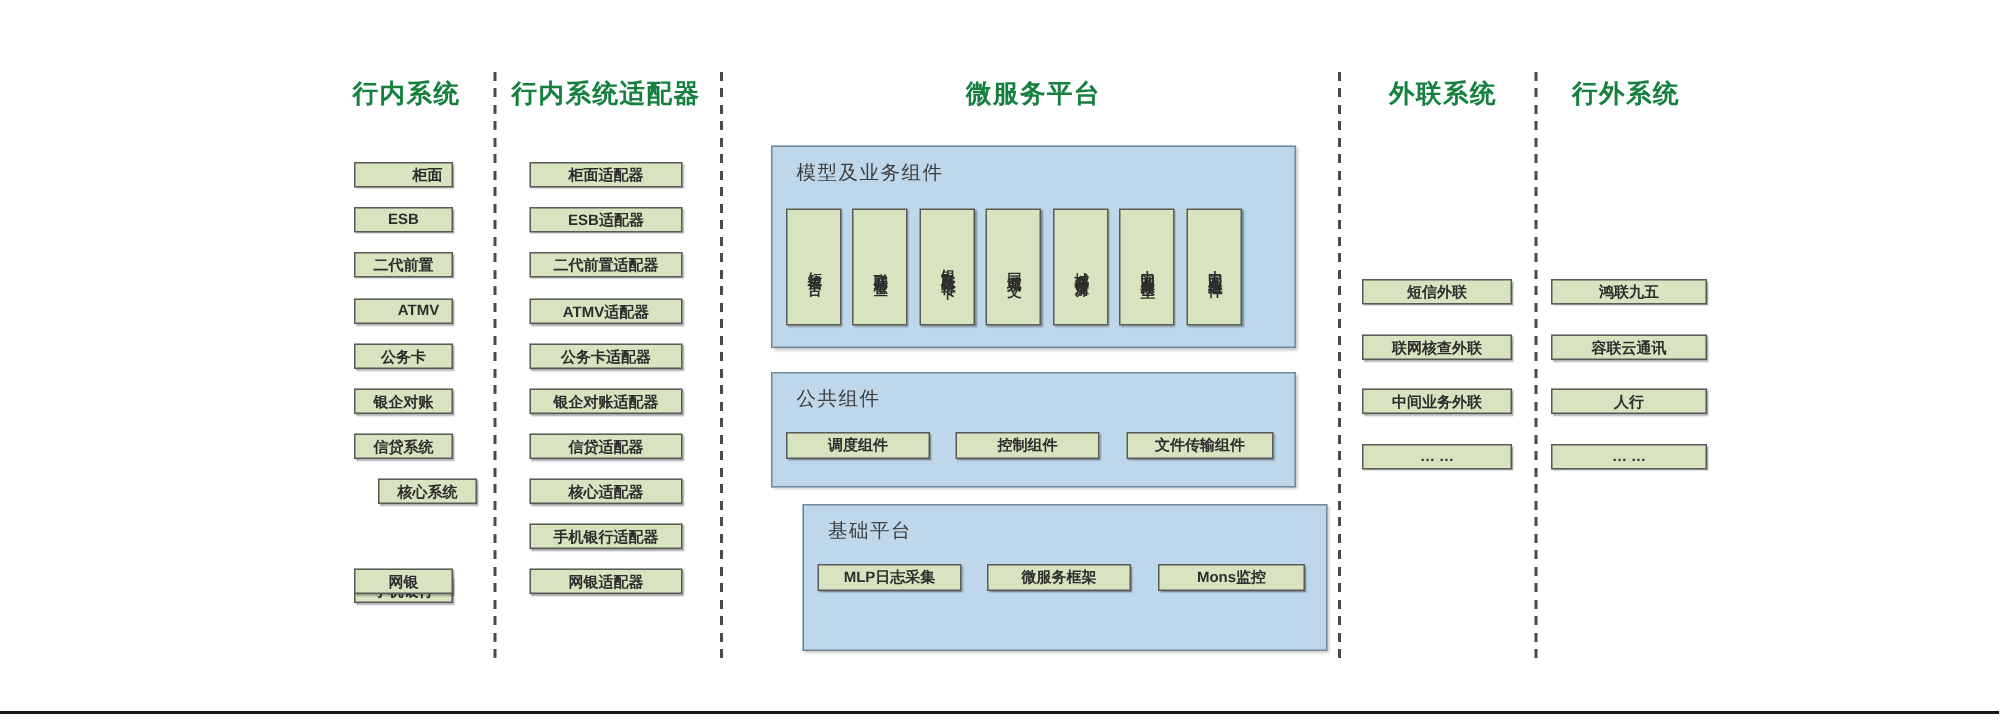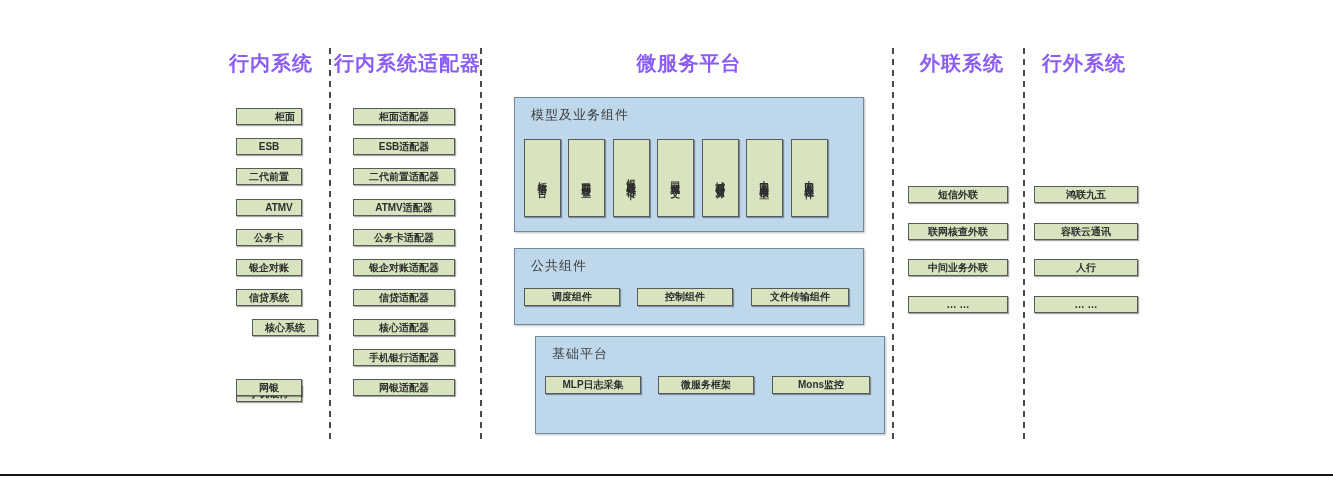--- a/index.html
+++ b/index.html
@@ -2,21 +2,21 @@
 <html><head>
 <meta charset="utf-8">
 <style>
   html,body { margin:0; padding:0; background:#ffffff; }
   .canvas {
     position:relative; width:1333px; height:483px; background:#ffffff;
     font-family:"Liberation Sans", sans-serif; overflow:hidden;
   }
   .col-title {
     position:absolute; top:53px; height:20px; line-height:20px;
-    font-size:20px; font-weight:bold; color:#8b5cf6; text-align:center;
+    font-size:17px; font-weight:bold; color:#15803d; text-align:center;
     letter-spacing:1px; white-space:nowrap;
   }
   .gbox {
     position:absolute; background:#d8e4bf; border:1px solid #595959;
     box-shadow:1px 1px 1px rgba(0,0,0,0.35);
     display:flex; align-items:center; justify-content:center;
     font-size:10px; font-weight:bold; color:#2e2e2e; white-space:nowrap;
     box-sizing:border-box; text-align:center;
   }
   .panel {

